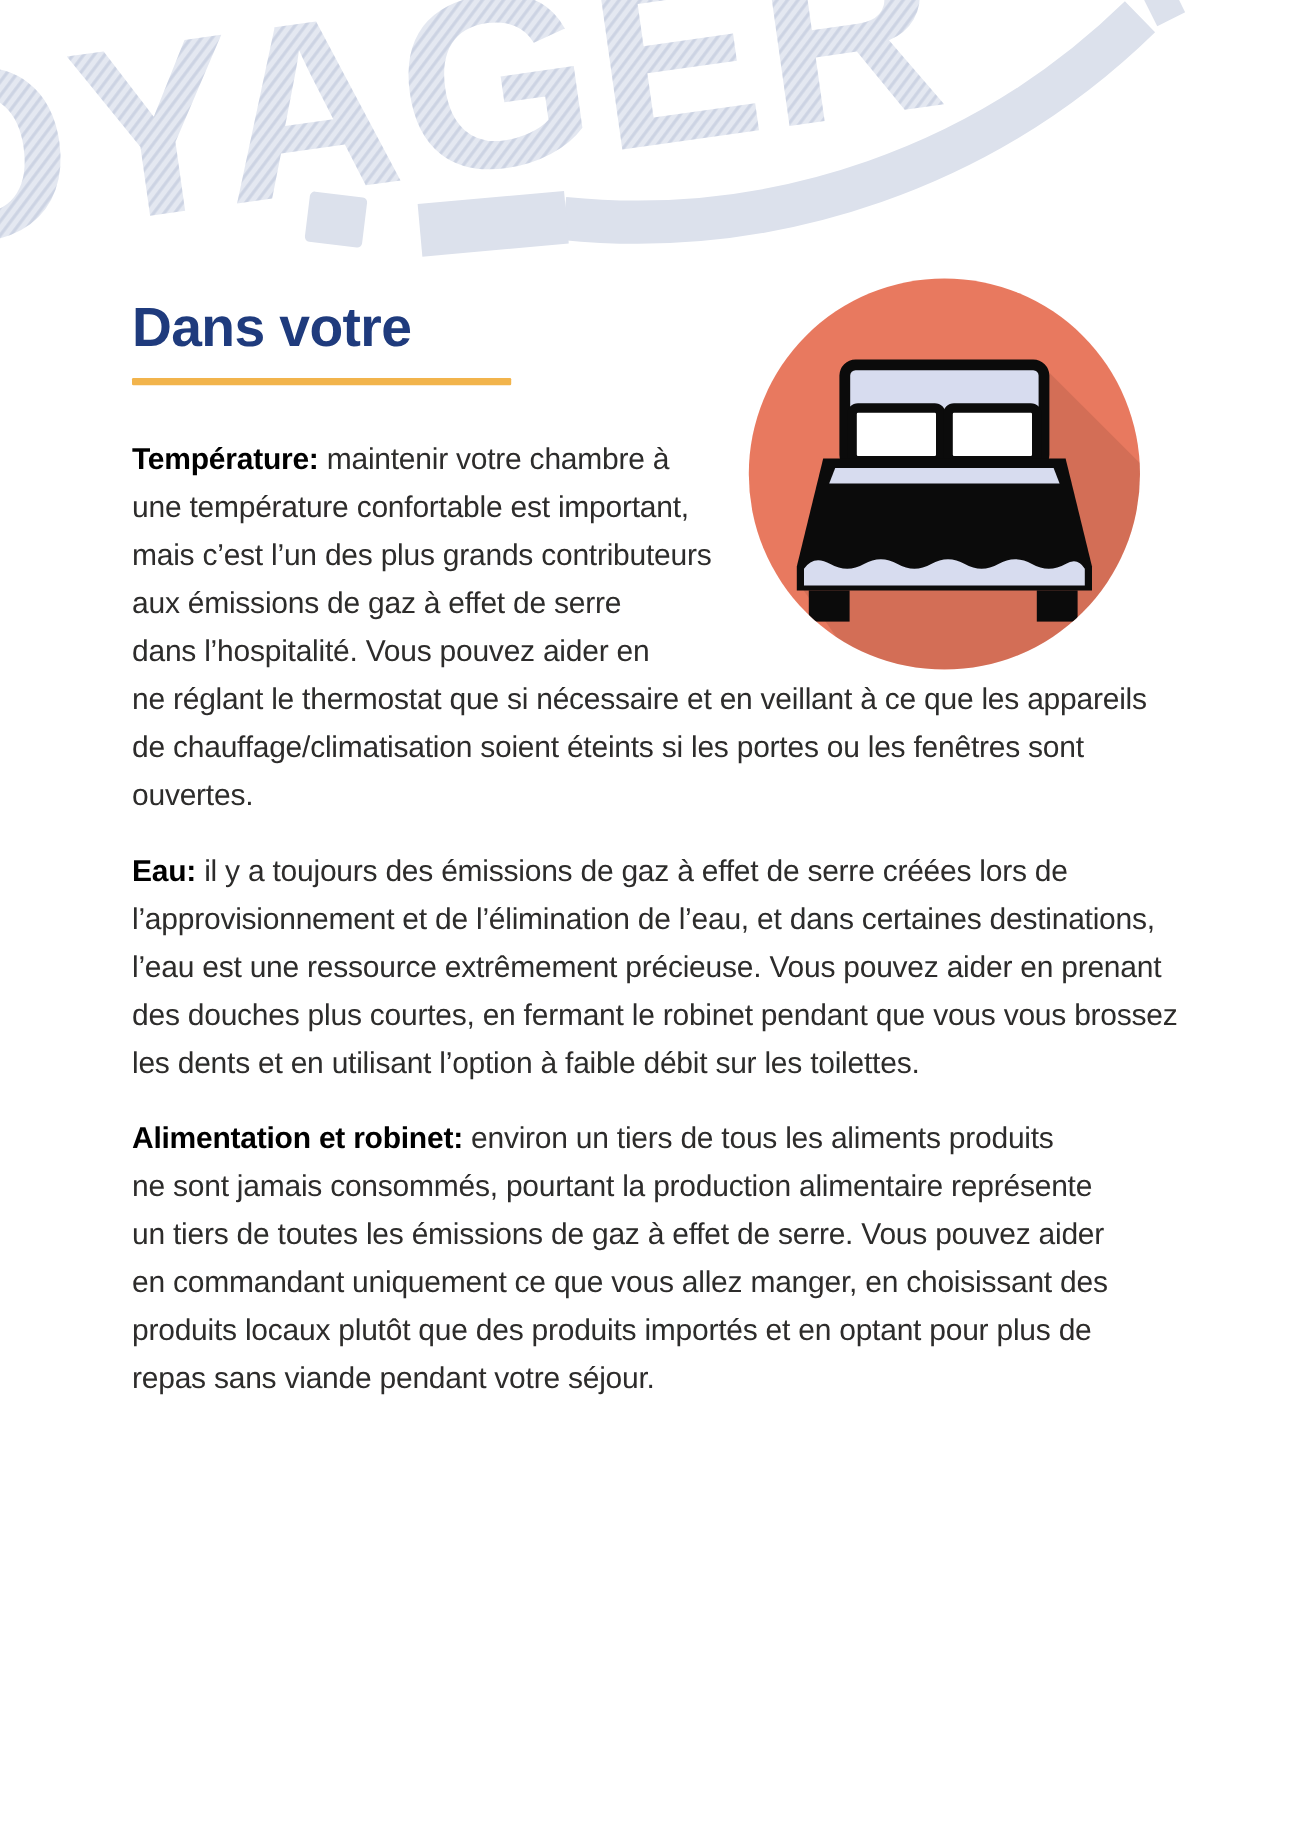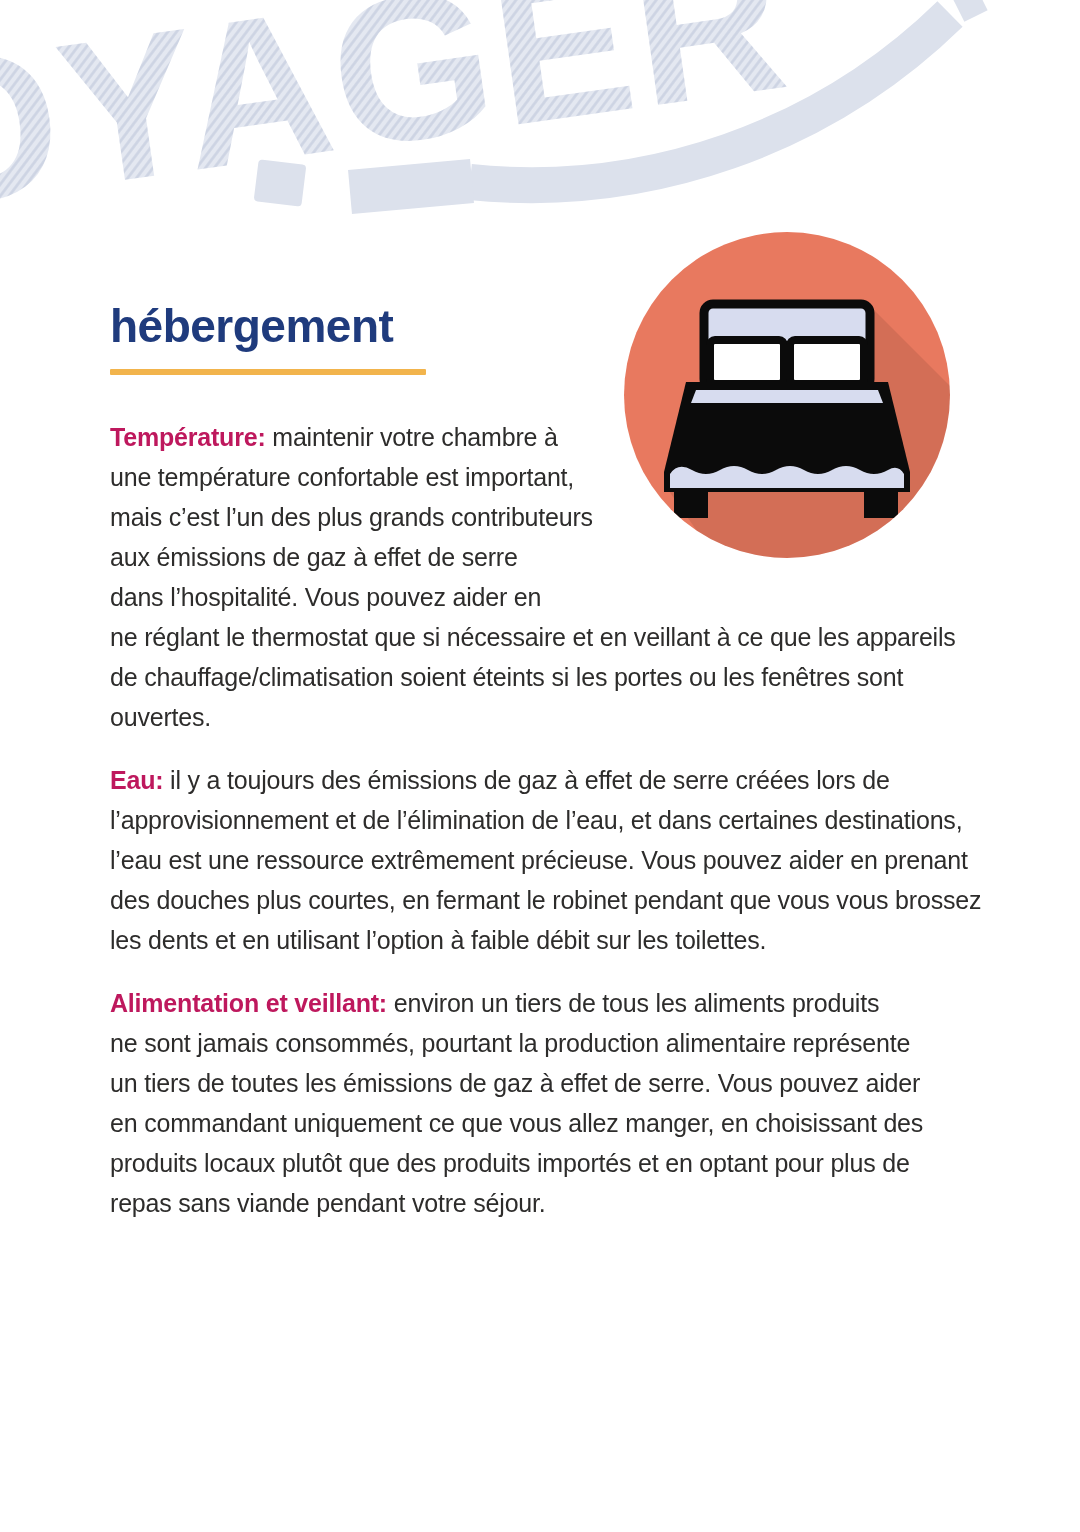--- a/index.html
+++ b/index.html
@@ -41,21 +41,21 @@
     margin: 23px 0 0 0;
     font-size: 25px;
     line-height: 40px;
     letter-spacing: -0.2px;
     color: #2d2c2b;
     white-space: pre-line;
   }
   .para.first { margin-top: 42px; }
   .lead {
     font-weight: bold;
-    color: #be185d;
+    color: #000000;
   }
   .icon-circle {
     position: absolute;
     left: 624px;
     top: 232px;
     width: 326px;
     height: 326px;
     border-radius: 50%;
     background: #e8795f;
     overflow: hidden;
@@ -93,39 +93,39 @@
       <rect x="166" y="108" width="74" height="44" rx="5" fill="#ffffff" stroke="#0b0b0b" stroke-width="8"></rect>
       <polygon points="62,150 264,150 286,240 286,260 40,260 40,240" fill="#0b0b0b"></polygon>
       <polygon points="72,158 254,158 259,171 67,171" fill="#d7dcef"></polygon>
       <path d="M46,256 L46,242 Q54,230 68,238 Q82,246 96,238 Q110,230 124,238 Q138,246 152,238 Q166,230 180,238 Q194,246 208,238 Q222,230 236,238 Q250,246 264,238 Q274,232 280,242 L280,256 Z" fill="#d7dcef"></path>
       <rect x="50" y="260" width="34" height="26" fill="#0b0b0b"></rect>
       <rect x="240" y="260" width="34" height="26" fill="#0b0b0b"></rect>
     </svg>
   </div>
 
   <div class="content">
-    <h1 class="heading"><br><span>hébergement</span></h1>
+    <h1 class="heading"><span>Dans votre</span><br></h1>
     <div class="rule"></div>
 
     <p class="para first"><span class="lead">Température:</span><span> maintenir votre chambre à
 une température confortable est important,
 mais c’est l’un des plus grands contributeurs
 aux émissions de gaz à effet de serre
 dans l’hospitalité. Vous pouvez aider en
 ne réglant le thermostat que si nécessaire et en veillant à ce que les appareils
 de chauffage/climatisation soient éteints si les portes ou les fenêtres sont
 ouvertes.</span></p>
 
     <p class="para"><span class="lead">Eau:</span><span> il y a toujours des émissions de gaz à effet de serre créées lors de
 l’approvisionnement et de l’élimination de l’eau, et dans certaines destinations,
 l’eau est une ressource extrêmement précieuse. Vous pouvez aider en prenant
 des douches plus courtes, en fermant le robinet pendant que vous vous brossez
 les dents et en utilisant l’option à faible débit sur les toilettes.</span></p>
 
-    <p class="para"><span class="lead">Alimentation et veillant:</span><span> environ un tiers de tous les aliments produits
+    <p class="para"><span class="lead">Alimentation et robinet:</span><span> environ un tiers de tous les aliments produits
 ne sont jamais consommés, pourtant la production alimentaire représente
 un tiers de toutes les émissions de gaz à effet de serre. Vous pouvez aider
 en commandant uniquement ce que vous allez manger, en choisissant des
 produits locaux plutôt que des produits importés et en optant pour plus de
 repas sans viande pendant votre séjour.</span></p>
 
   </div>
 
 </div>
 

